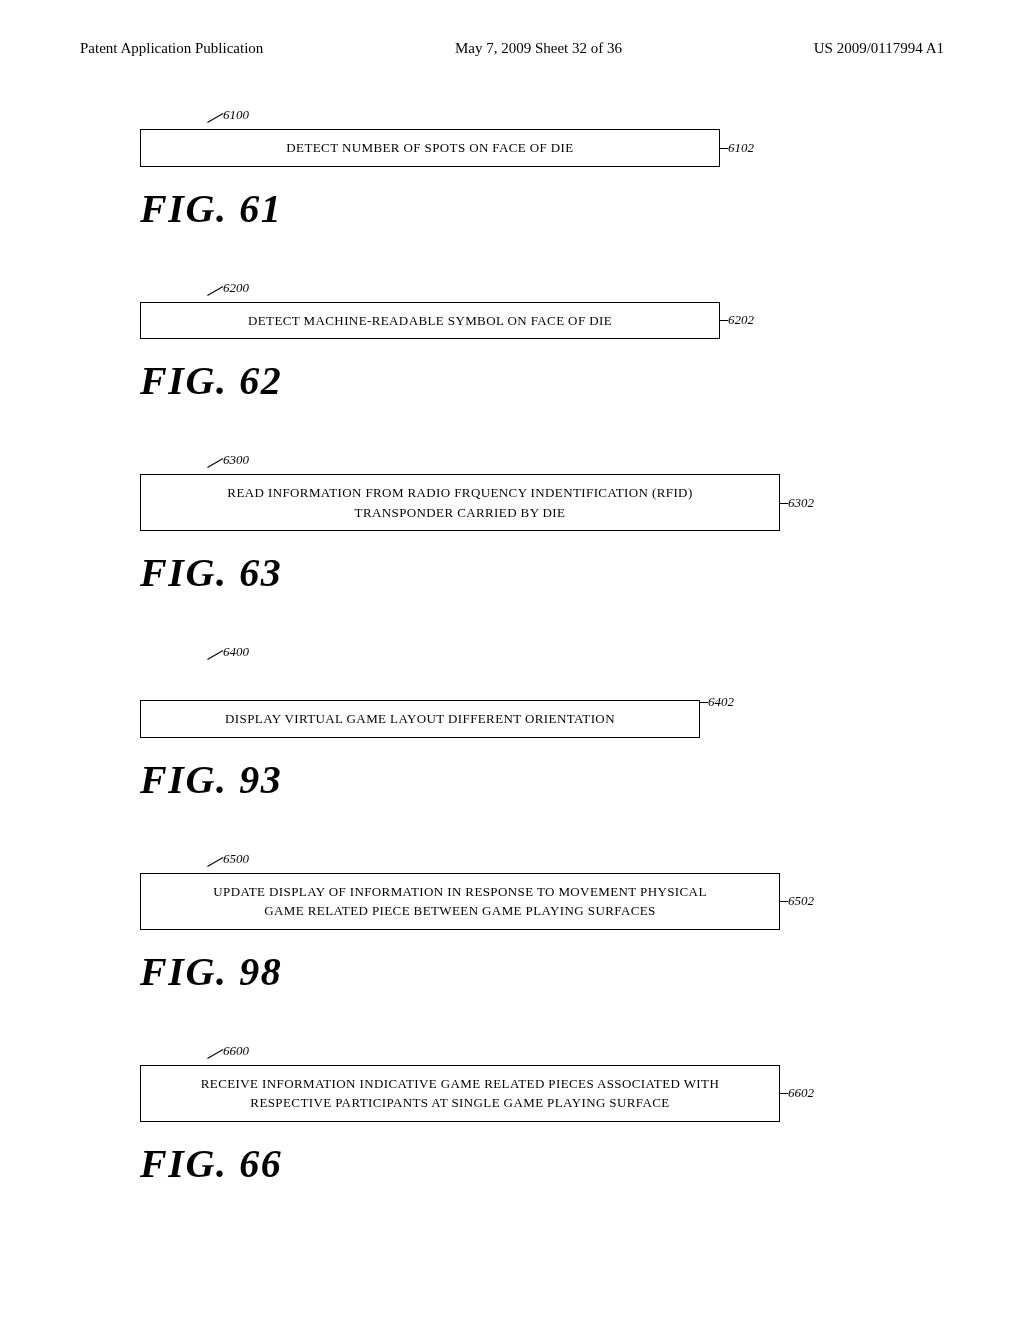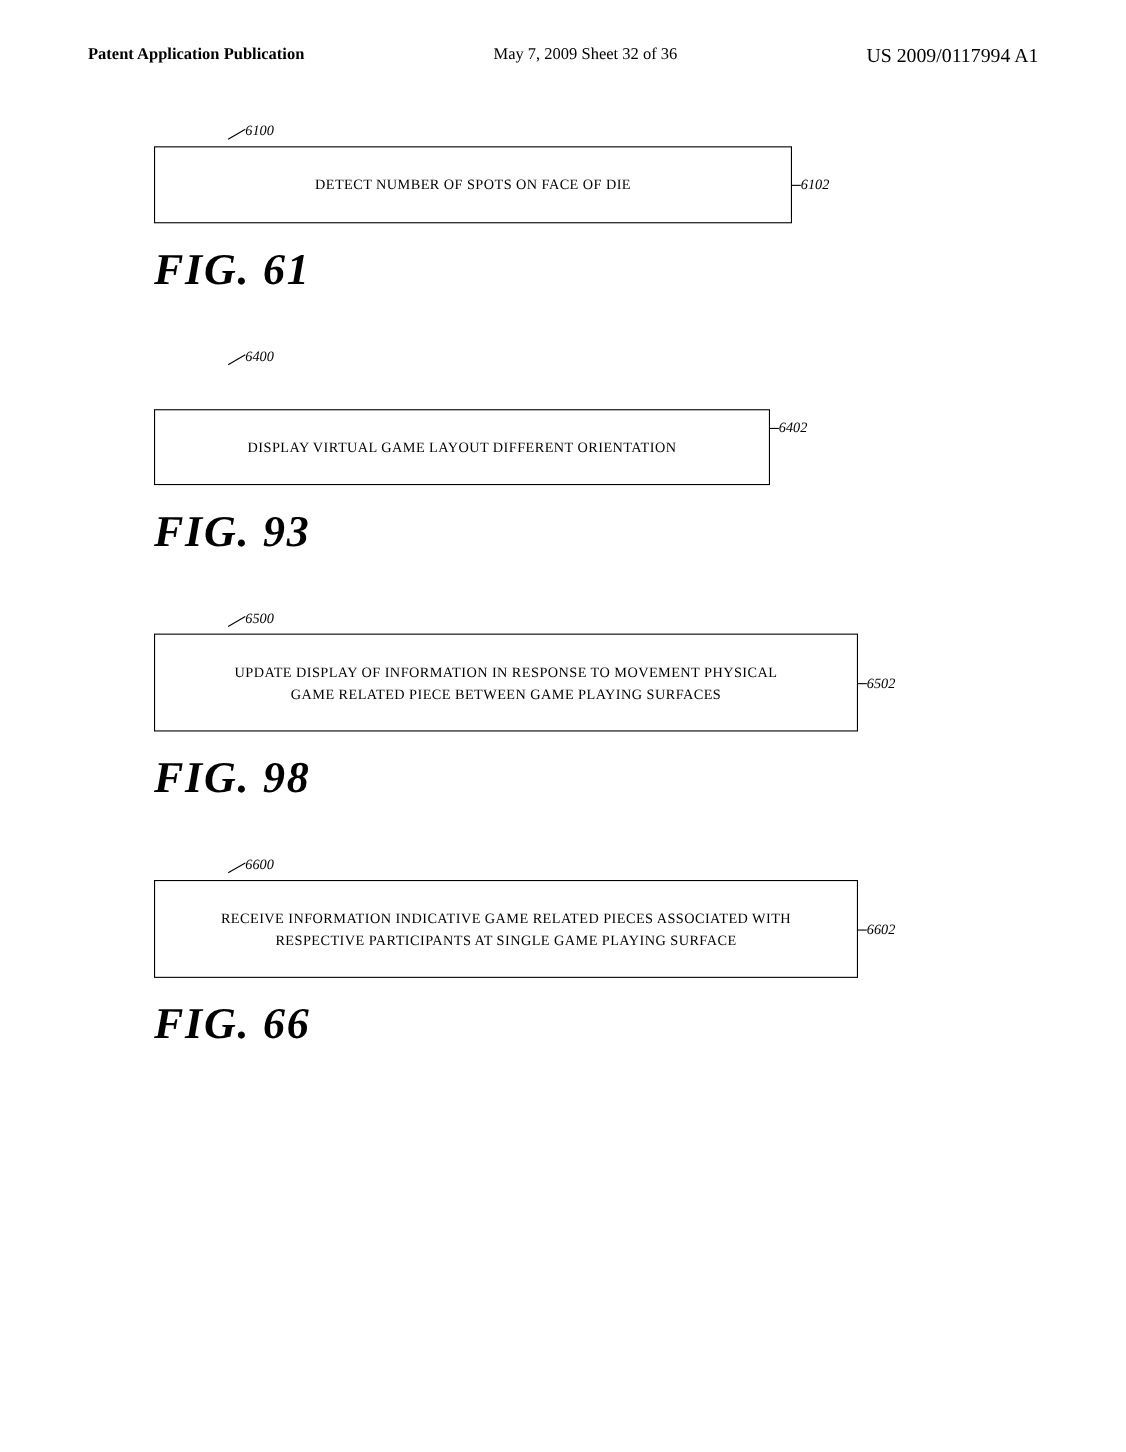--- a/index.html
+++ b/index.html
@@ -19,24 +19,24 @@
       position: relative;
     }
     .header {
       display: flex;
       justify-content: space-between;
       align-items: center;
       margin-bottom: 50px;
       font-size: 15px;
     }
     .header-left {
-      font-weight: bold;
+      font-weight: normal;
     }
     .header-right {
-      font-size: 18px;
+      font-size: 15px;
     }
     .figure-section {
       margin-bottom: 48px;
       position: relative;
     }
     .flow-container {
       position: relative;
       display: flex;
       flex-direction: column;
       align-items: flex-start;
@@ -61,21 +61,21 @@
       transform-origin: right center;
     }
     .flow-box-row {
       display: flex;
       align-items: center;
       margin-bottom: 10px;
       width: 100%;
     }
     .flow-box {
       border: 1.5px solid #000;
-      padding: 24px 14px;
+      padding: 8px 14px;
       font-size: 13px;
       text-align: center;
       line-height: 1.5;
       letter-spacing: 0.03em;
     }
     .flow-box-ref {
       font-size: 13px;
       font-style: italic;
       margin-left: 8px;
       white-space: nowrap;
@@ -122,21 +122,49 @@
       <div class="flow-box-row">
         <div class="flow-box box-wide">
           <span>DETECT NUMBER OF SPOTS ON FACE OF DIE</span>
         </div>
         <div class="flow-box-ref">6102</div>
       </div>
     </div>
     <div class="fig-label">FIG.  61</div>
   </div>
 
-
+  <div class="figure-section">
+    <div class="flow-container">
+      <div class="ref-number-top">
+        <span>6200</span>
+      </div>
+      <div class="flow-box-row">
+        <div class="flow-box box-wide">
+          <span>DETECT MACHINE-READABLE SYMBOL ON FACE OF DIE</span>
+        </div>
+        <div class="flow-box-ref">6202</div>
+      </div>
+    </div>
+    <div class="fig-label">FIG.  62</div>
+  </div>
+
+  <div class="figure-section">
+    <div class="flow-container">
+      <div class="ref-number-top">
+        <span>6300</span>
+      </div>
+      <div class="flow-box-row">
+        <div class="flow-box box-larger" style="width:640px;">
+          READ INFORMATION FROM RADIO FRQUENCY INDENTIFICATION (RFID)<br>TRANSPONDER CARRIED BY DIE
+        </div>
+        <div class="flow-box-ref">6302</div>
+      </div>
+    </div>
+    <div class="fig-label">FIG.  63</div>
+  </div>
 
   <div class="figure-section">
     <div class="flow-container">
       <div class="ref-number-top">
         <span>6400</span>
       </div>
       <div class="flow-box-row">
         <div class="flow-box box-medium">
           <span>DISPLAY VIRTUAL GAME LAYOUT DIFFERENT ORIENTATION</span>
         </div>

